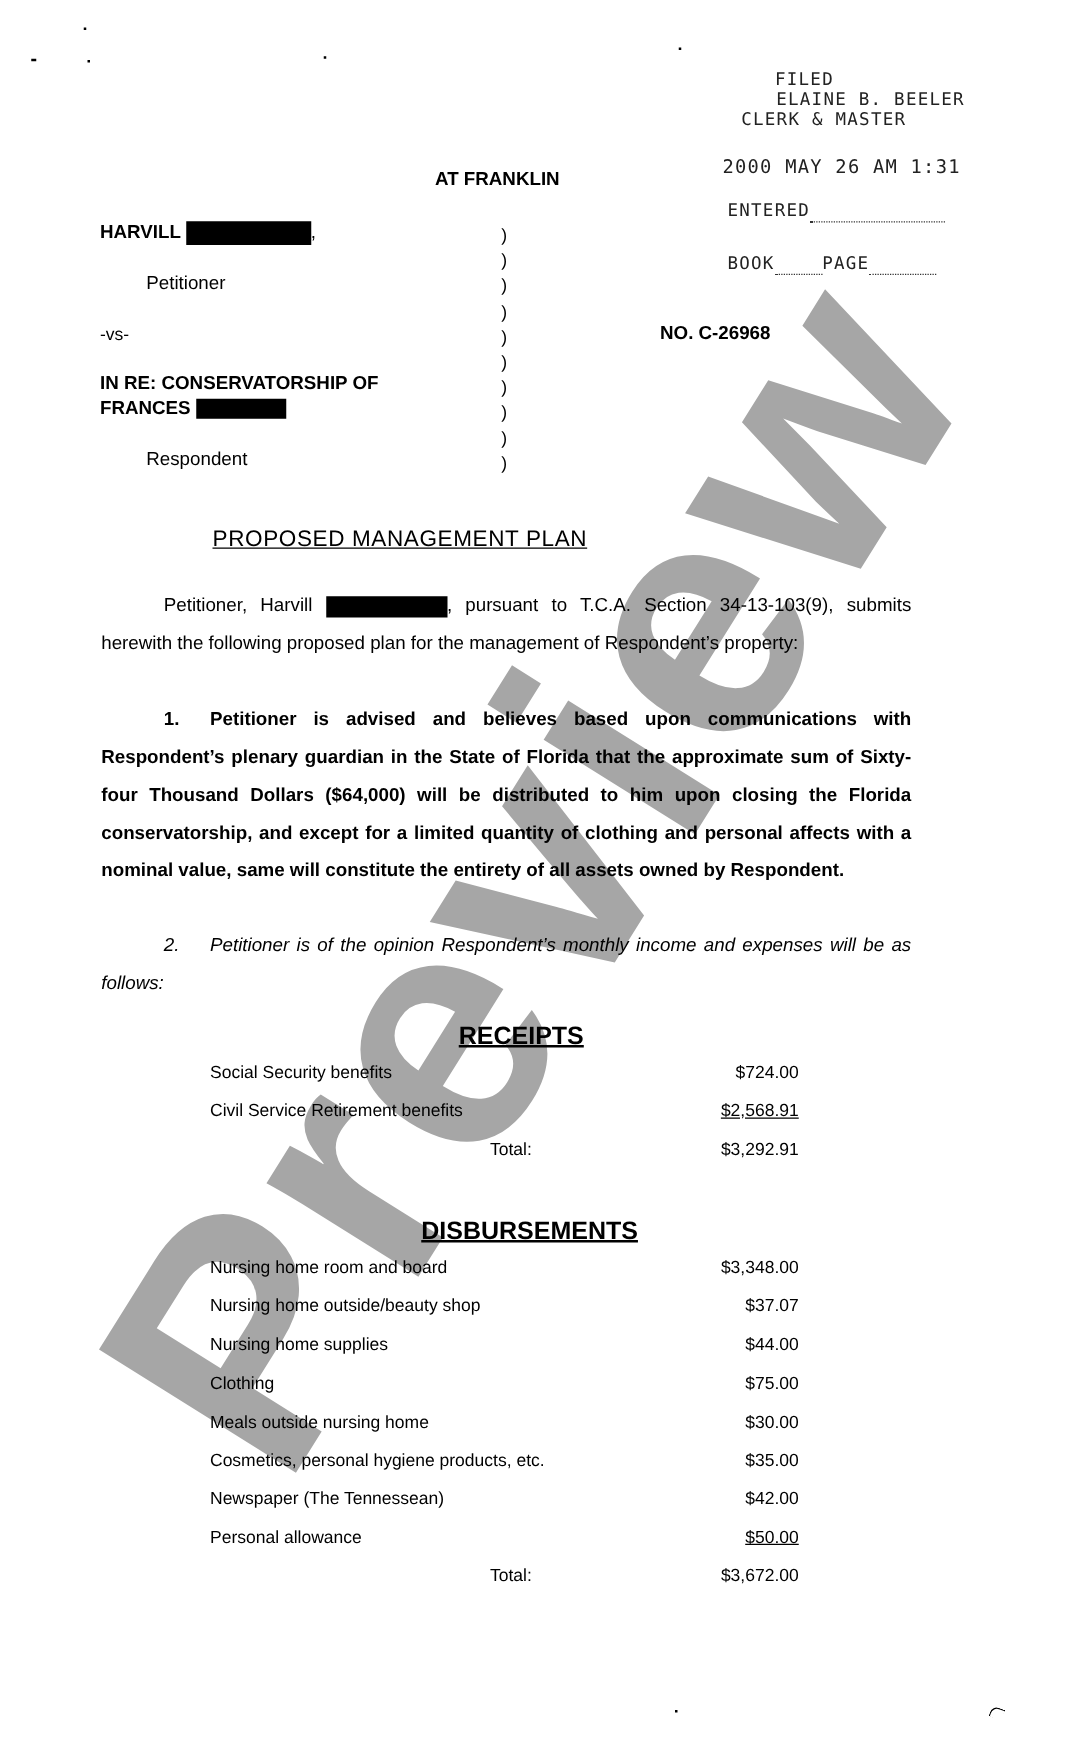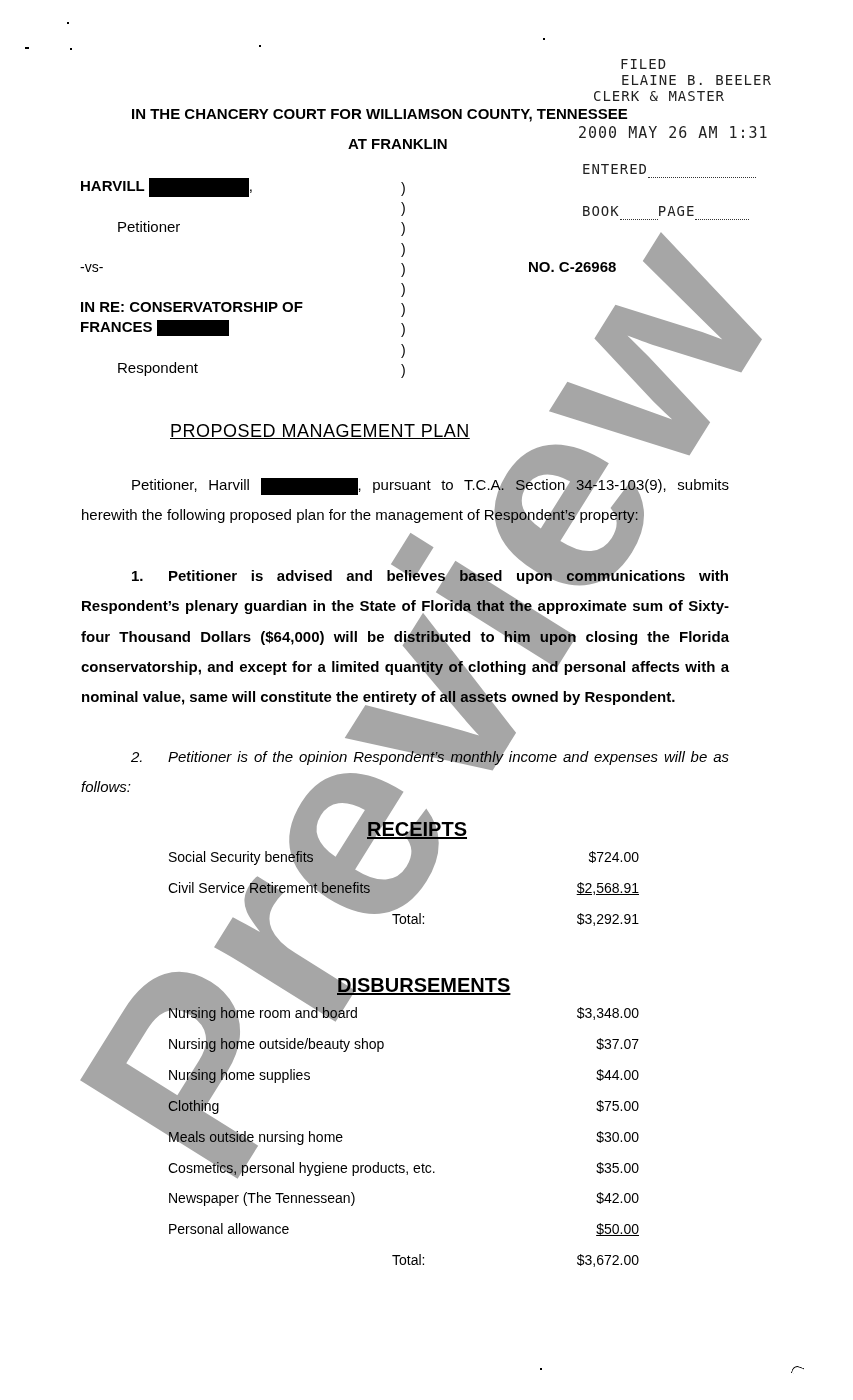--- a/index.html
+++ b/index.html
@@ -50,21 +50,20 @@
   <div class="abs stamp" style="left:580px;top:72px;margin-left:41px;">ELAINE B. BEELER</div>
   <div class="abs stamp" style="left:593px;top:88px;">CLERK &amp; MASTER</div>
   <div class="abs stamp" style="left:578px;top:124px;font-size:15px;">2000 MAY 26  AM 1:31</div>
   <div class="abs stamp" style="left:582px;top:161px;">
     <span>ENTERED</span><span class="stamp-line" style="width:108px;">&nbsp;</span>
   </div>
   <div class="abs stamp" style="left:582px;top:203px;">
     <span>BOOK</span><span class="stamp-line" style="width:38px;">&nbsp;</span><span>PAGE</span><span class="stamp-line" style="width:54px;">&nbsp;</span>
   </div>
 
-  <div class="abs court" style="left:131px;top:105px;">IN THE CHANCERY COURT FOR WILLIAMSON COUNTY, TENNESSEE</div>
   <div class="abs court" style="left:348px;top:135px;">AT FRANKLIN</div>
 
   <div class="abs caption-bold" style="left:80px;top:177px;">
     <span>HARVILL</span>
     <span class="redact" style="width:100px;height:19px;margin-left:0px;"></span><span style="font-weight:normal;">,</span>
   </div>
   <div class="abs caption" style="left:117px;top:218px;">Petitioner</div>
   <div class="abs caption" style="left:80px;top:259px;font-size:14px;">-vs-</div>
   <div class="abs caption-bold" style="left:80px;top:298px;">IN RE:  CONSERVATORSHIP OF</div>
   <div class="abs caption-bold" style="left:80px;top:318px;">

